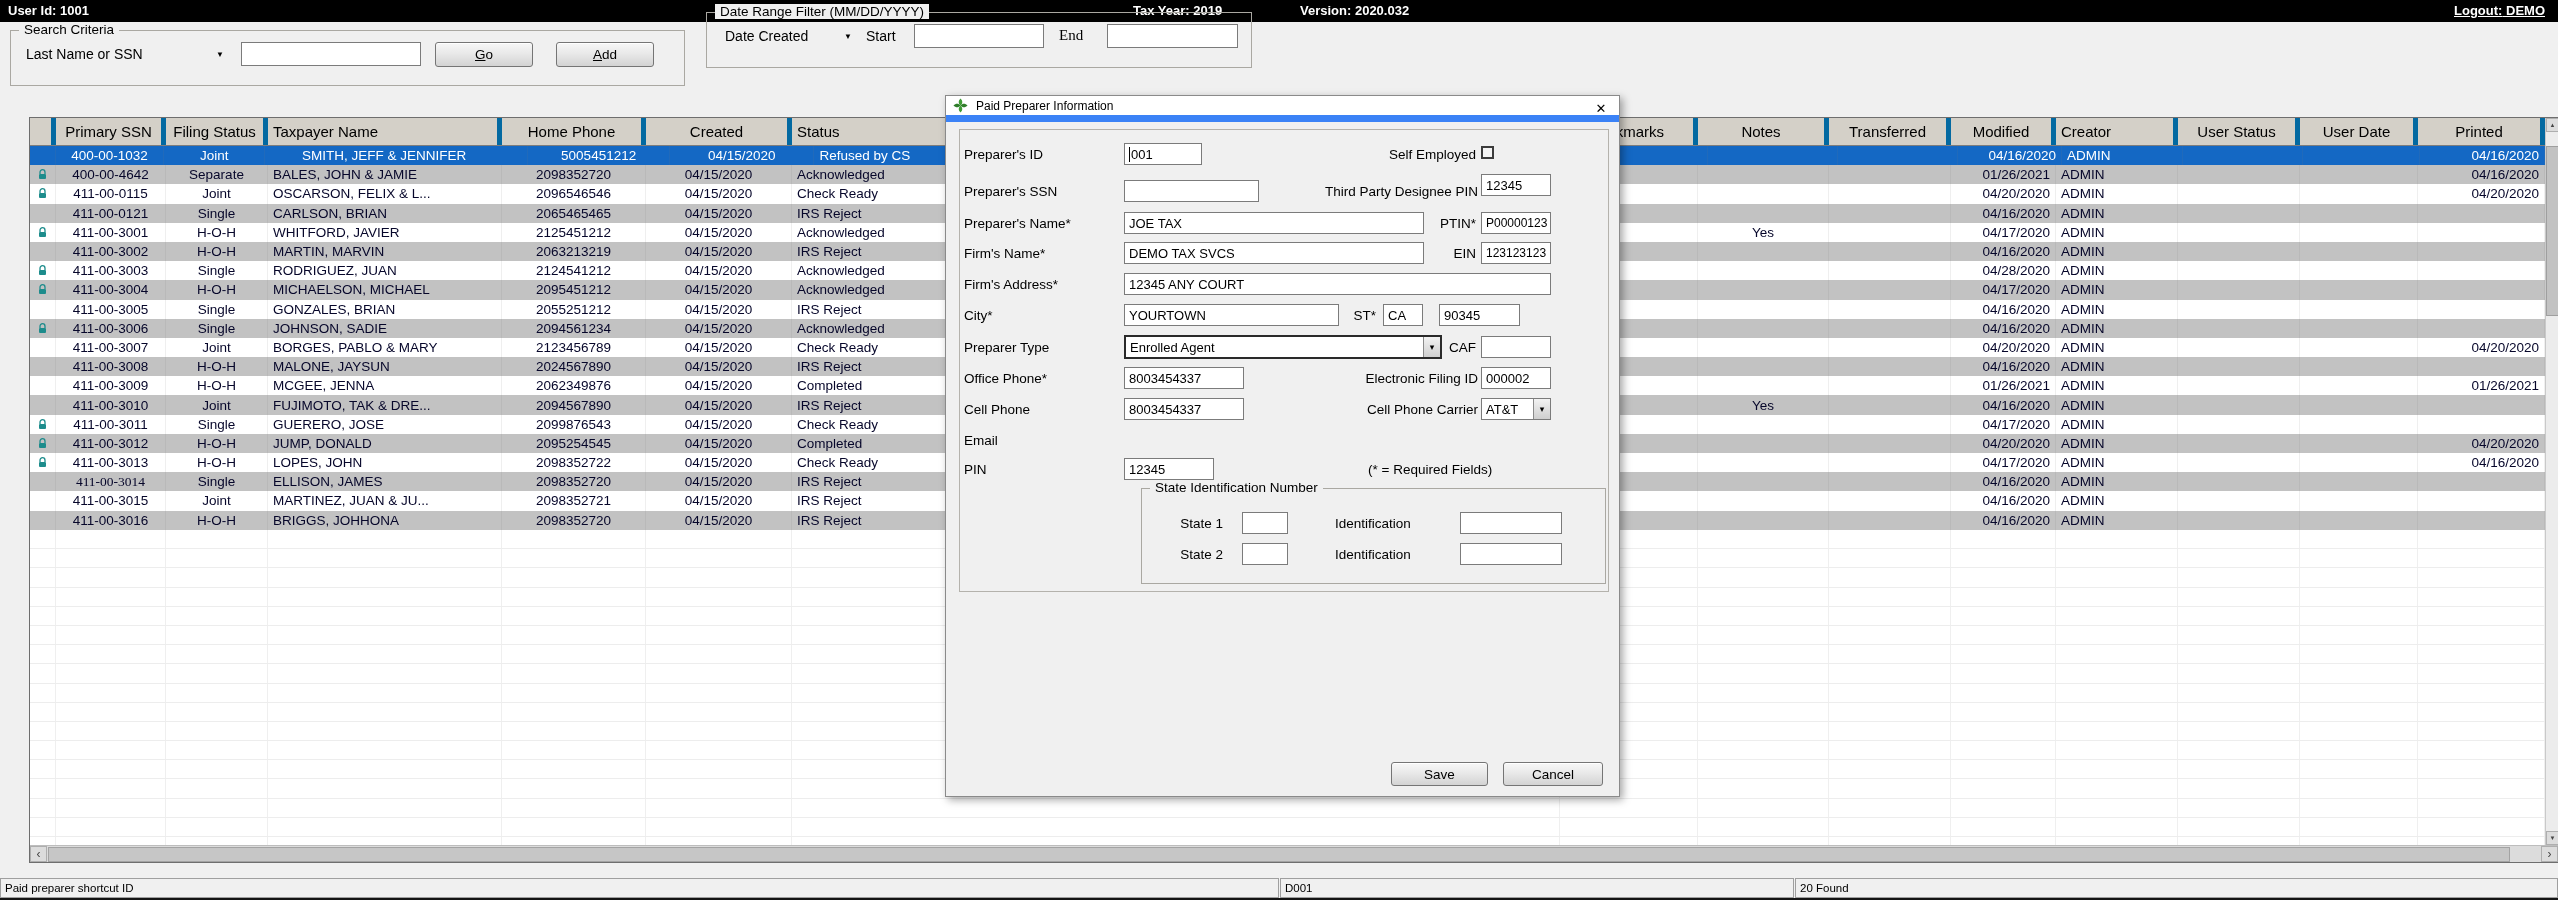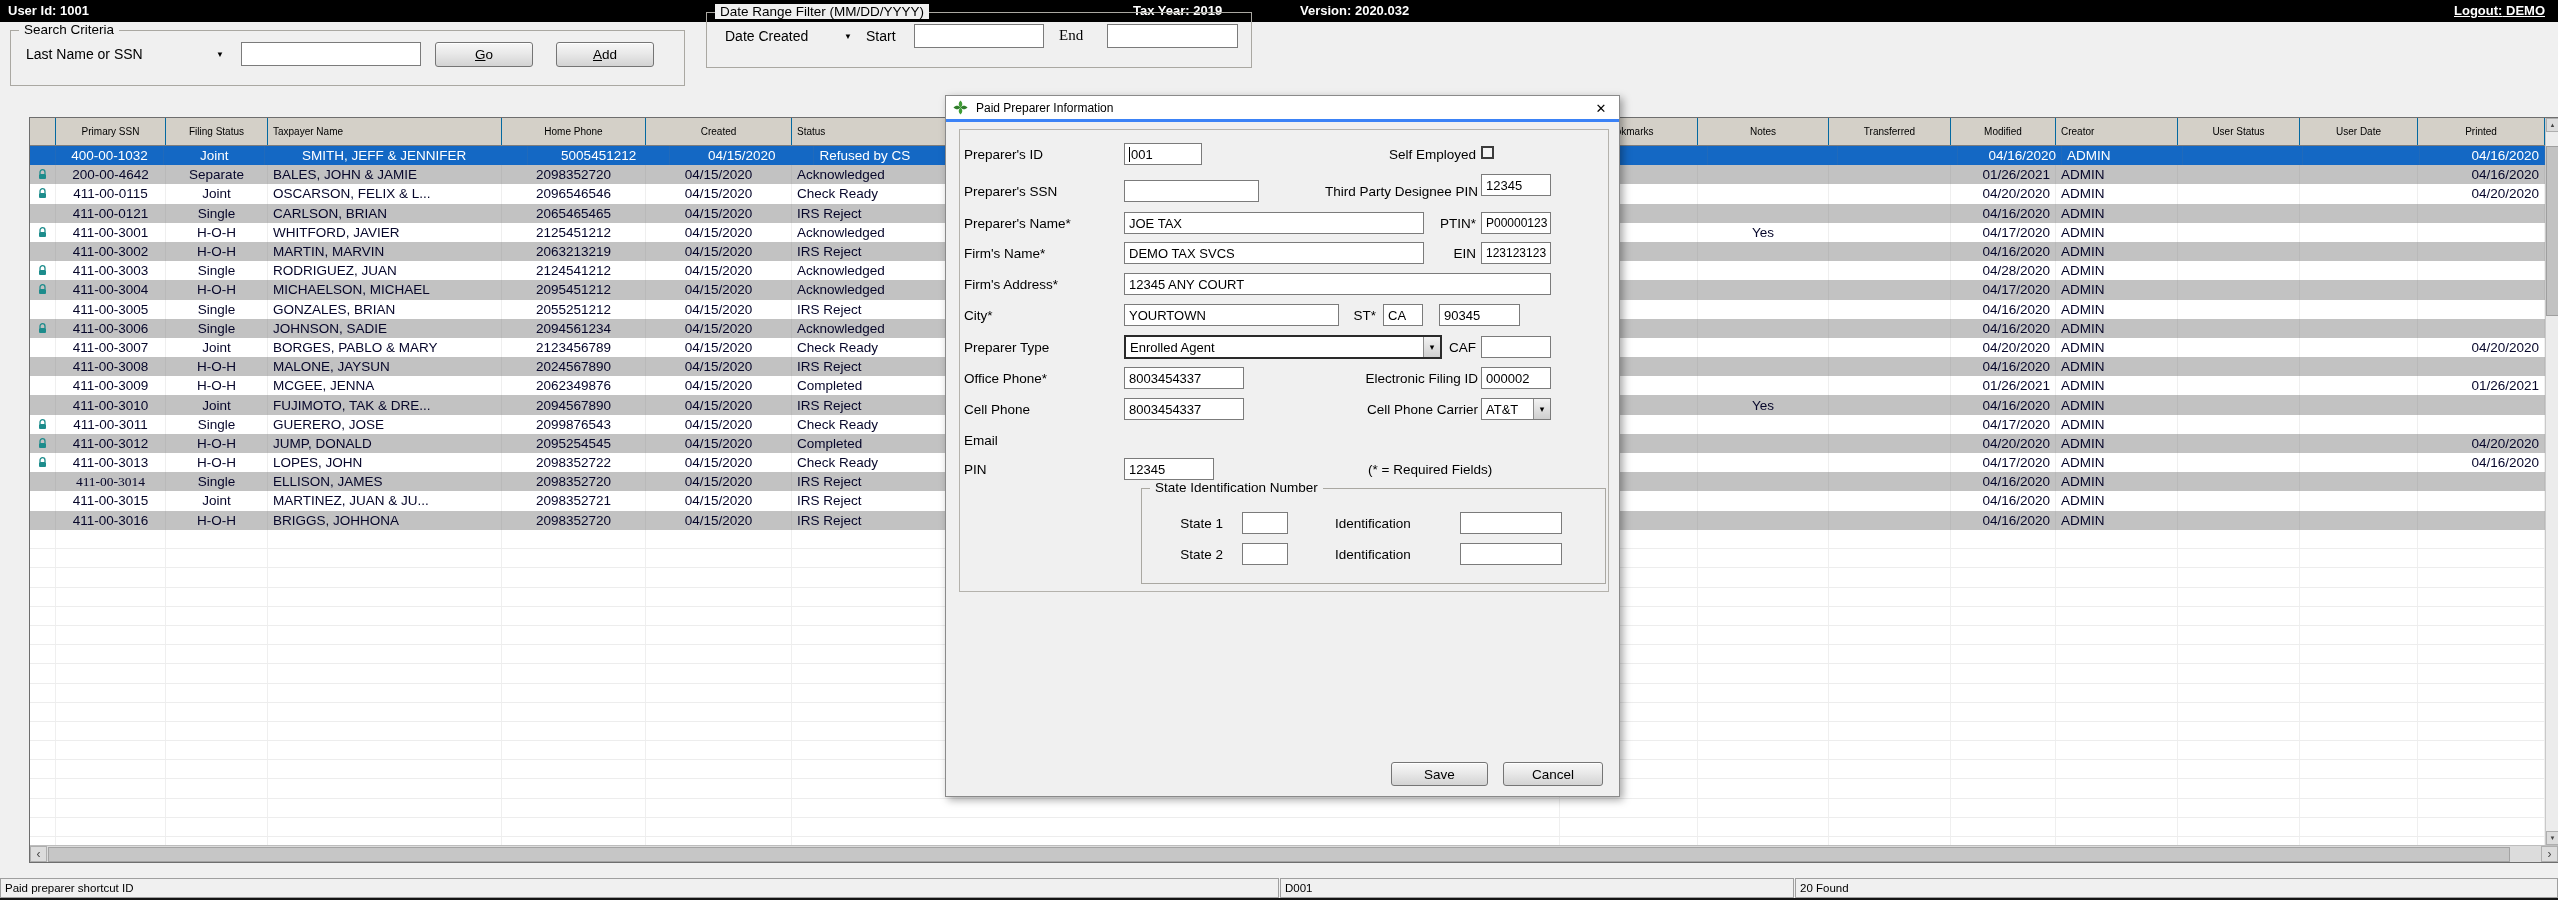--- a/index.html
+++ b/index.html
@@ -34,21 +34,21 @@
     display:flex; align-items:center; font-size:13px; }
   .combo .val { flex:1; padding:0 4px; white-space:nowrap; overflow:hidden; }
   .combo .cbtn { width:17px; height:100%; background:linear-gradient(#f2f2f2,#cfcfcf);
     border-left:1px solid #8a8a8a; display:flex; align-items:center; justify-content:center; font-size:9px; }
   .cb { position:absolute; width:13px; height:13px; border:2px solid #3c3c3c; background:#f4f4f4; }
 
   
   #grid { left:29px; top:117px; width:2529px; height:746px; border:1px solid #6e6e6e; background:#fff; }
   #grid-header { position:absolute; left:0; top:0; width:2515px; height:28px; display:flex;
     background:#d4d0c8; border-bottom:1px solid #7d7d7d; }
-  .hc { height:100%; border-right:1px solid #0369a1; font-size:10px; display:flex;
+  .hc { height:100%; border-right:5px solid #0369a1; font-size:15px; display:flex;
     align-items:center; padding:0 5px; white-space:nowrap; overflow:hidden; }
   #grid-rows { position:absolute; left:0; top:28px; width:2515px; }
   #grid-filler { position:absolute; left:0; top:412px; width:2515px; height:316px; overflow:hidden; }
   .grow { display:flex; width:2515px; height:19.2px; }
   .grow.odd { background:#fff; }
   .grow.even { background:#c2c2c2; }
   .grow.sel { background:#1468c4; color:#fff; }
   .grow.sel .c { color:#fff; }
   .c { height:100%; font-size:13.5px; color:#06062a; display:flex; align-items:center;
     padding:0 5px; white-space:nowrap; overflow:hidden; border-right:1px solid rgba(120,120,120,0.12); }
@@ -62,21 +62,21 @@
   .sbtn { position:absolute; background:#dcdcdc; border:1px solid #aeaeae; display:flex;
     align-items:center; justify-content:center; font-size:7px; color:#444; }
   #vthumb { position:absolute; left:0; top:28px; width:13px; height:170px; background:#c2c2c2; border:1px solid #9f9f9f; }
   #hscroll { position:absolute; left:0; top:727px; width:2528px; height:17px; background:#dcdcdc; border-top:1px solid #bdbdbd; }
   #hthumb { position:absolute; left:18px; top:1px; width:2462px; height:15px; background:#c6c6c6; border:1px solid #a3a3a3; }
 
   
   #dialog { left:945px; top:95px; width:675px; height:702px; background:#f0f0f0;
     border:1px solid #8a8a8a; box-shadow:3px 3px 8px rgba(0,0,0,.35); z-index:10; }
   #dlg-title { position:absolute; left:0; top:0; width:100%; height:26px; background:#fff;
-    border-bottom:3px solid #3b82f6; display:flex; align-items:center; }
+    border-bottom:7px solid #3b82f6; display:flex; align-items:center; }
   #dlg-title .txt { font-size:12px; margin-left:8px; }
   #dlg-close { position:absolute; right:8px; top:4px; width:20px; height:18px; text-align:center;
     font-size:13px; line-height:18px; }
   .dlab { position:absolute; font-size:13.5px; white-space:nowrap; }
   .rlab { position:absolute; font-size:13.5px; white-space:nowrap; text-align:right; }
   #dlg-fieldbox { position:absolute; left:13px; top:33px; width:650px; height:463px; border:1px solid #b4b2ac; }
   #sig-canvas { position:absolute; background:#fff; border:1px solid #d8d8d8; }
   .sigstroke { stroke:#121212; stroke-width:2.6; fill:none; stroke-linecap:round; }
 
   
@@ -163,21 +163,21 @@
         </div>
         <div class="grow even">
           <div class="c al-c" style="width: 26px; padding: 0px;">
             <span class="note-ic">
               <svg width="9" height="11" viewBox="0 0 9 11">
                 <path d="M2 5 V3.2 A2.5 2.5 0 0 1 7 3.2 V5" fill="none" stroke="#1d8c8c" stroke-width="1.3"></path>
                 <rect x="1" y="5" width="7" height="5" rx="1" fill="#1d8c8c"></rect>
               </svg>
             </span>
           </div>
-          <div class="c al-c" style="width: 110px;">200-00-4642</div>
+          <div class="c al-c" style="width: 110px;">400-00-4642</div>
           <div class="c al-c" style="width: 102px;">Separate</div>
           <div class="c al-l" style="width: 234px;">BALES, JOHN &amp; JAMIE</div>
           <div class="c al-c" style="width: 144px;">2098352720</div>
           <div class="c al-c" style="width: 146px;">04/15/2020</div>
           <div class="c al-l" style="width: 768px;">Acknowledged</div>
           <div class="c al-c" style="width: 138px;"></div>
           <div class="c al-c" style="width: 131px;"></div>
           <div class="c al-c" style="width: 122px;"></div>
           <div class="c al-r" style="width: 105px;">01/26/2021</div>
           <div class="c al-l" style="width: 122px;">ADMIN</div>

